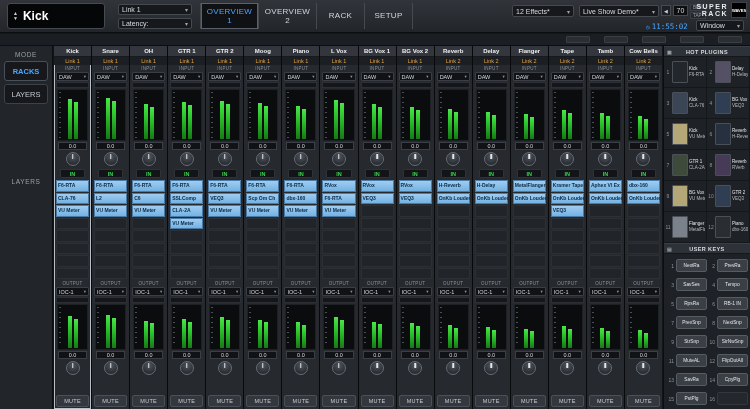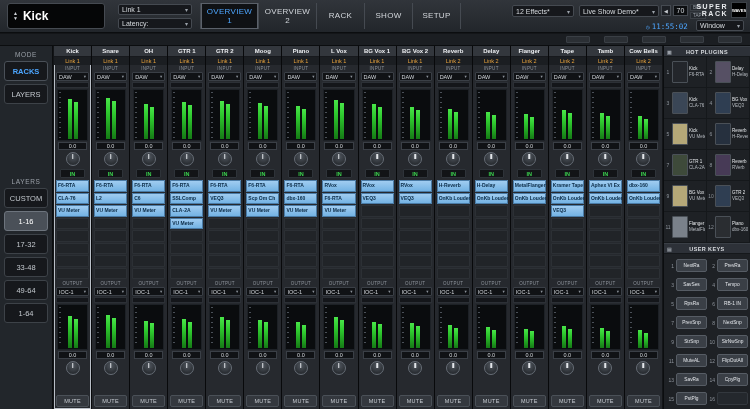--- a/index.html
+++ b/index.html
@@ -168,24 +168,20 @@
   </div>
       <div class="tab" style="width: 58px;">
     <span class="t1">OVERVIEW</span>
     <span class="t2">2</span>
   </div>
       <div class="tab" style="width: 48px;">
     <span class="t1">RACK</span>
 
   </div>
       <div class="tab" style="width: 48px;">
-    <span class="t1">SHOW</span>
-
-  </div>
-      <div class="tab" style="width: 48px;">
     <span class="t1">SETUP</span>
 
   </div>
     </div>
   <div class="dd effects-dd">
     <span>12 Effects*</span>
     <span class="chev">▾</span>
   </div>
   <div class="dd session-dd">
     <span>Live Show Demo*</span>
@@ -226,28 +222,20 @@
   </div>
 </div>
 
 <div class="sidebar">
   <div class="side-label">MODE</div>
   <div>
       <div class="side-btn blue">RACKS</div>
       <div class="side-btn">LAYERS</div>
     </div>
   <div class="side-label layers">LAYERS</div>
-  <div>
-      <div class="side-btn">CUSTOM</div>
-      <div class="side-btn active">1-16</div>
-      <div class="side-btn">17-32</div>
-      <div class="side-btn">33-48</div>
-      <div class="side-btn">49-64</div>
-      <div class="side-btn">1-64</div>
-    </div>
 </div>
 
 <div class="strips">
     <div class="strip selected">
     <div class="s-name">Kick</div>
     <div class="s-link">Link 1</div>
     <div class="s-io-label">INPUT</div>
     <div class="s-dd">
       <span class="s-dd-txt">DAW</span>
       <span class="s-chev">▾</span>

